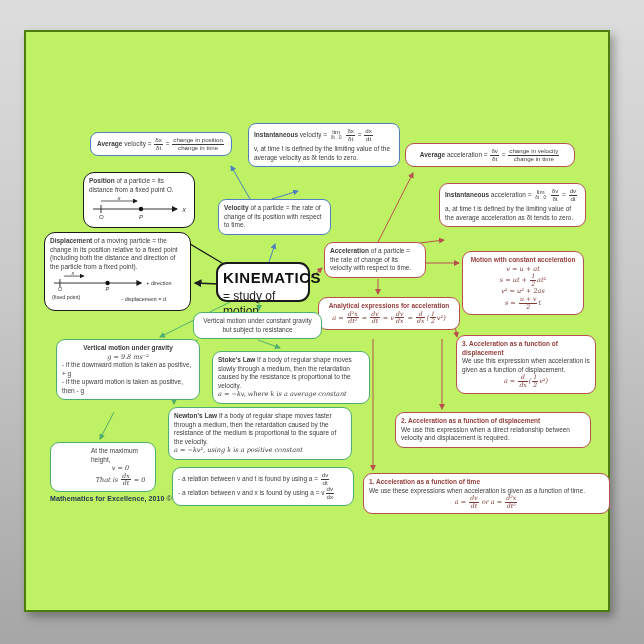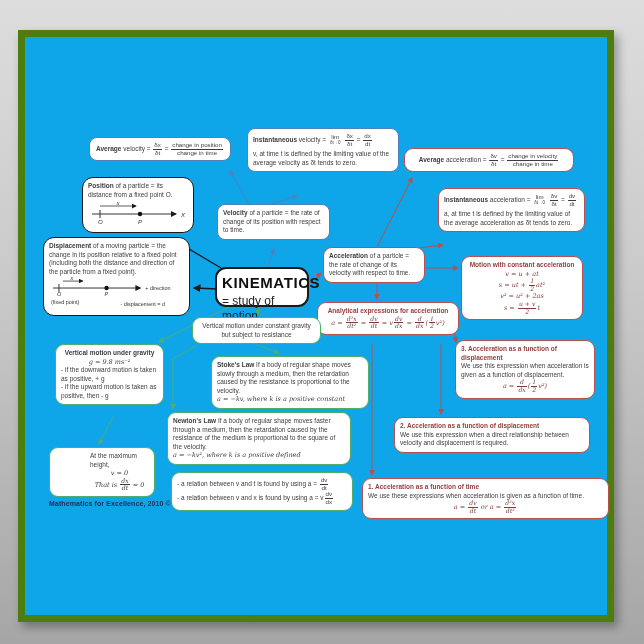--- a/index.html
+++ b/index.html
@@ -3,22 +3,22 @@
 <meta charset="utf-8">
 <style>
   html,body{margin:0;padding:0;}
   body{
     width:644px;height:644px;overflow:hidden;
     font-family:"Liberation Sans","DejaVu Sans",sans-serif;
     background:linear-gradient(180deg,#dddddd 0%,#c9c9c9 45%,#a6a6a6 100%);
   }
   .stage{position:relative;width:644px;height:644px;}
   .poster{
-    position:absolute;left:18px;top:30px;width:582px;height:578px;
-    background:#0ea5e9;border:7px solid #4d7c0f;
+    position:absolute;left:24px;top:30px;width:582px;height:578px;
+    background:#bef264;border:2px solid #4d7c0f;
     box-shadow:4px 5px 9px rgba(0,0,0,0.32);
   }
   .layer{position:absolute;left:0;top:0;width:582px;height:578px;}
   .box{
     position:absolute;background:#fff;box-sizing:border-box;
     font-size:6.5px;line-height:1.32;color:#3c3c3c;padding:4px 5px;
   }
   .blue {border:1.2px solid #4f81bd;border-radius:8px;}
   .red  {border:1.2px solid #b8514e;border-radius:9px;}
   .green{border:1.2px solid #4fae6d;border-radius:9px;}
@@ -156,41 +156,41 @@
 
     <div class="box red ctr" style="left:292px;top:265px;width:142px;">
       <div class="rtitle">Analytical expressions for acceleration</div>
       <div class="formula nowrap">a = <span class="fr"><span class="n">d²x</span><span class="d">dt²</span></span> = <span class="fr"><span class="n">dv</span><span class="d">dt</span></span> = v<span class="fr"><span class="n">dv</span><span class="d">dx</span></span> = <span class="fr"><span class="n">d</span><span class="d">dx</span></span>(<span class="fr"><span class="n">1</span><span class="d">2</span></span>v²)</div>
     </div>
 
     <div class="box green ctr" style="left:167px;top:280px;width:129px;">
       <span>Vertical motion under constant gravity but subject to resistance</span>
     </div>
 
-    <div class="box green" style="left:30px;top:307px;width:109px;">
+    <div class="box green" style="left:30px;top:307px;width:144px;">
       <div class="ctr b">Vertical motion under gravity</div>
       <div class="ctr formula">g = 9.8 ms⁻²</div>
       <div>- if the downward motion is taken as positive, + g</div>
       <div>- if the upward motion is taken as positive, then - g</div>
     </div>
 
     <div class="box green" style="left:186px;top:319px;width:158px;">
       <div><span class="b">Stoke's Law</span><span> If a body of regular shape moves slowly through a medium, then the retardation caused by the resistance is proportional to the velocity.</span></div>
-      <div class="formula">a = −kv, where k is a positive constant</div>
+      <div class="formula">a = −kv, where k is a average constant</div>
     </div>
 
     <div class="box red" style="left:430px;top:303px;width:140px;">
       <div class="rtitle">3. Acceleration as a function of displacement</div>
       <div>We use this expression when acceleration is given as a function of displacement.</div>
       <div class="formula fcent">a = <span class="fr"><span class="n">d</span><span class="d">dx</span></span>(<span class="fr"><span class="n">1</span><span class="d">2</span></span>v²)</div>
     </div>
 
     <div class="box green" style="left:142px;top:375px;width:184px;">
       <div><span class="b">Newton's Law</span><span> If a body of regular shape moves faster through a medium, then the retardation caused by the resistance of the medium is proportional to the square of the velocity.</span></div>
-      <div class="formula">a = −kv², where k is a positive defined</div>
+      <div class="formula">a = −kv², using k is a positive constant</div>
     </div>
 
     <div class="box red" style="left:369px;top:380px;width:196px;">
       <div class="rtitle">2. Acceleration as a function of displacement</div>
       <div>We use this expression when a direct relationship between velocity and displacement is required.</div>
     </div>
 
     <div class="box green" style="left:24px;top:410px;width:106px;padding-left:40px;">
       <div>At the maximum height,</div>
       <div class="ctr formula">v = 0</div>

